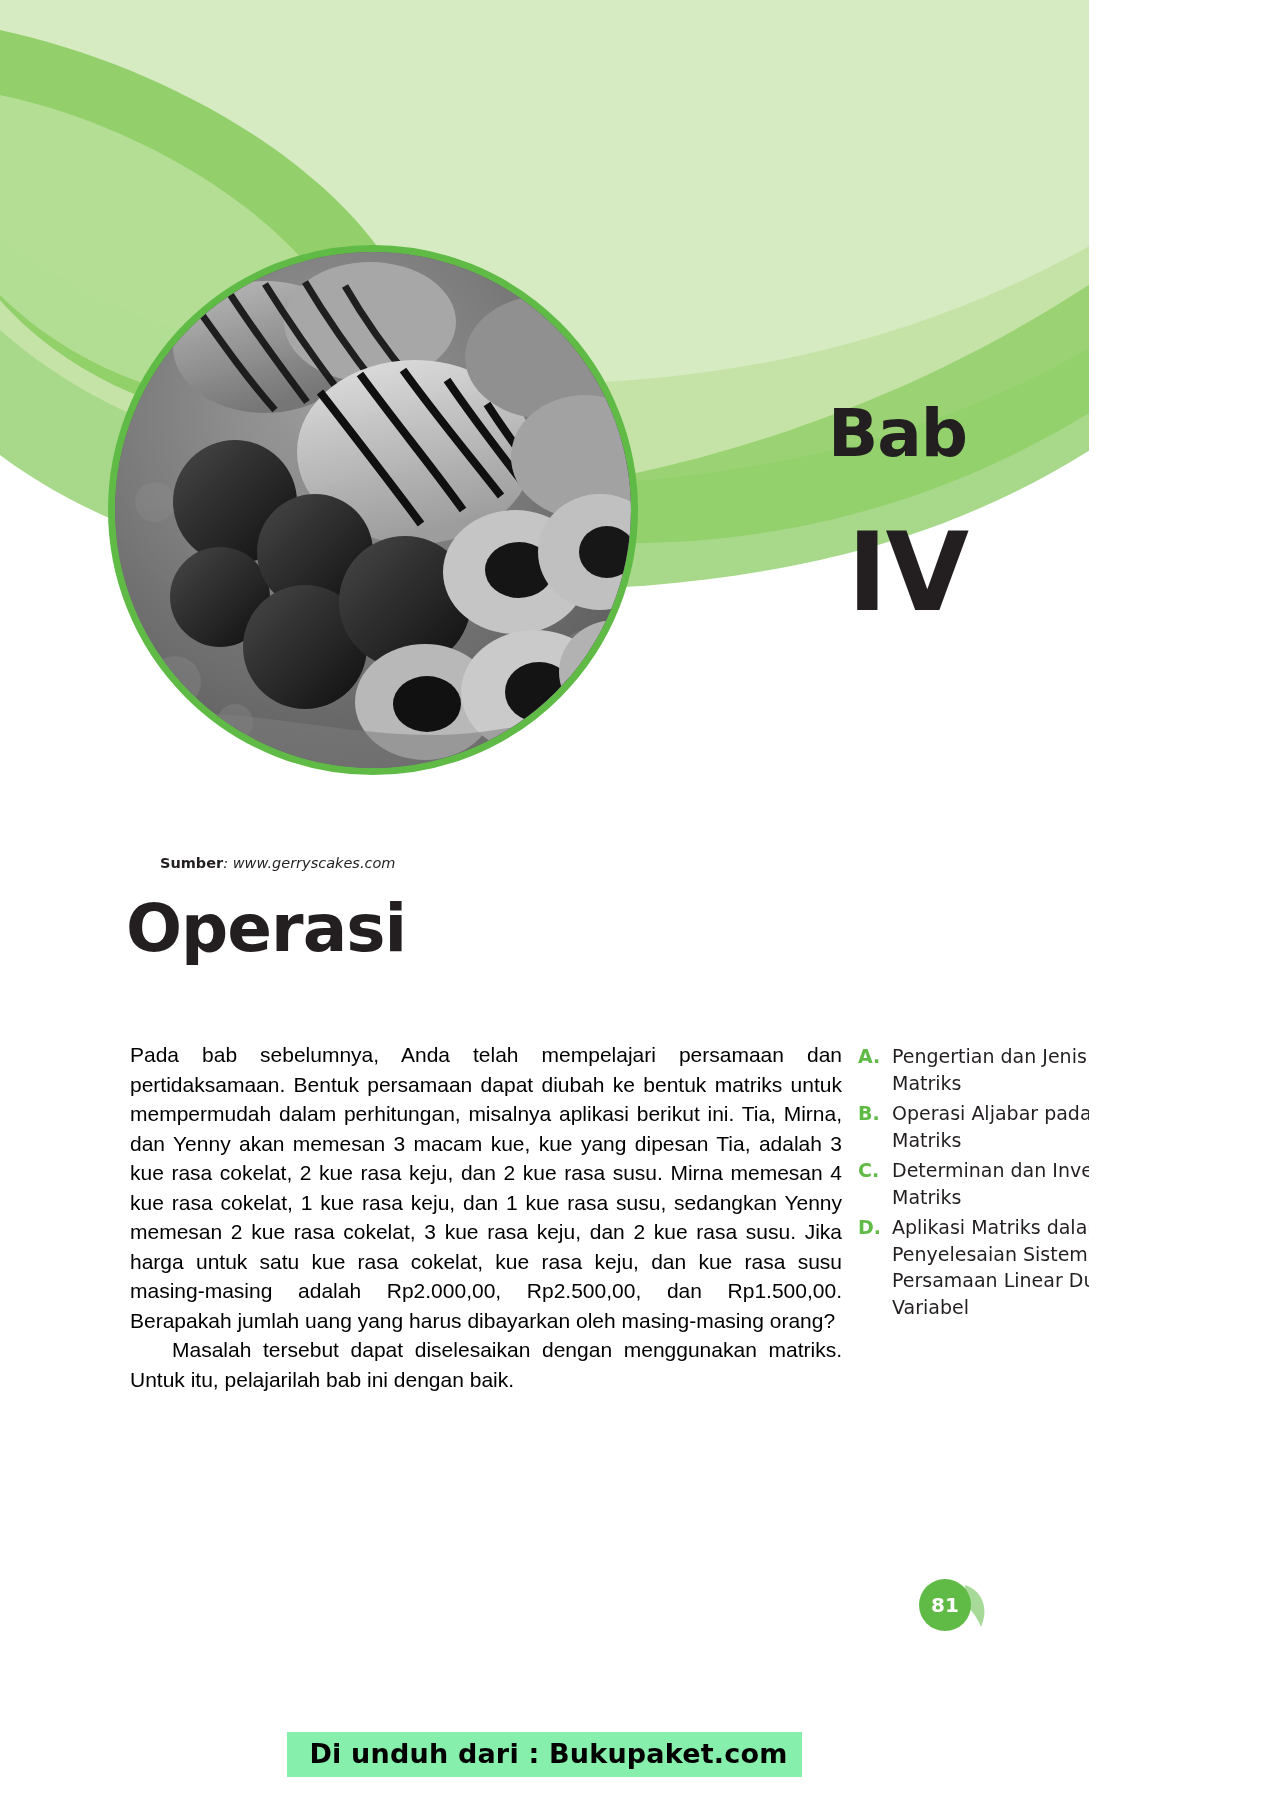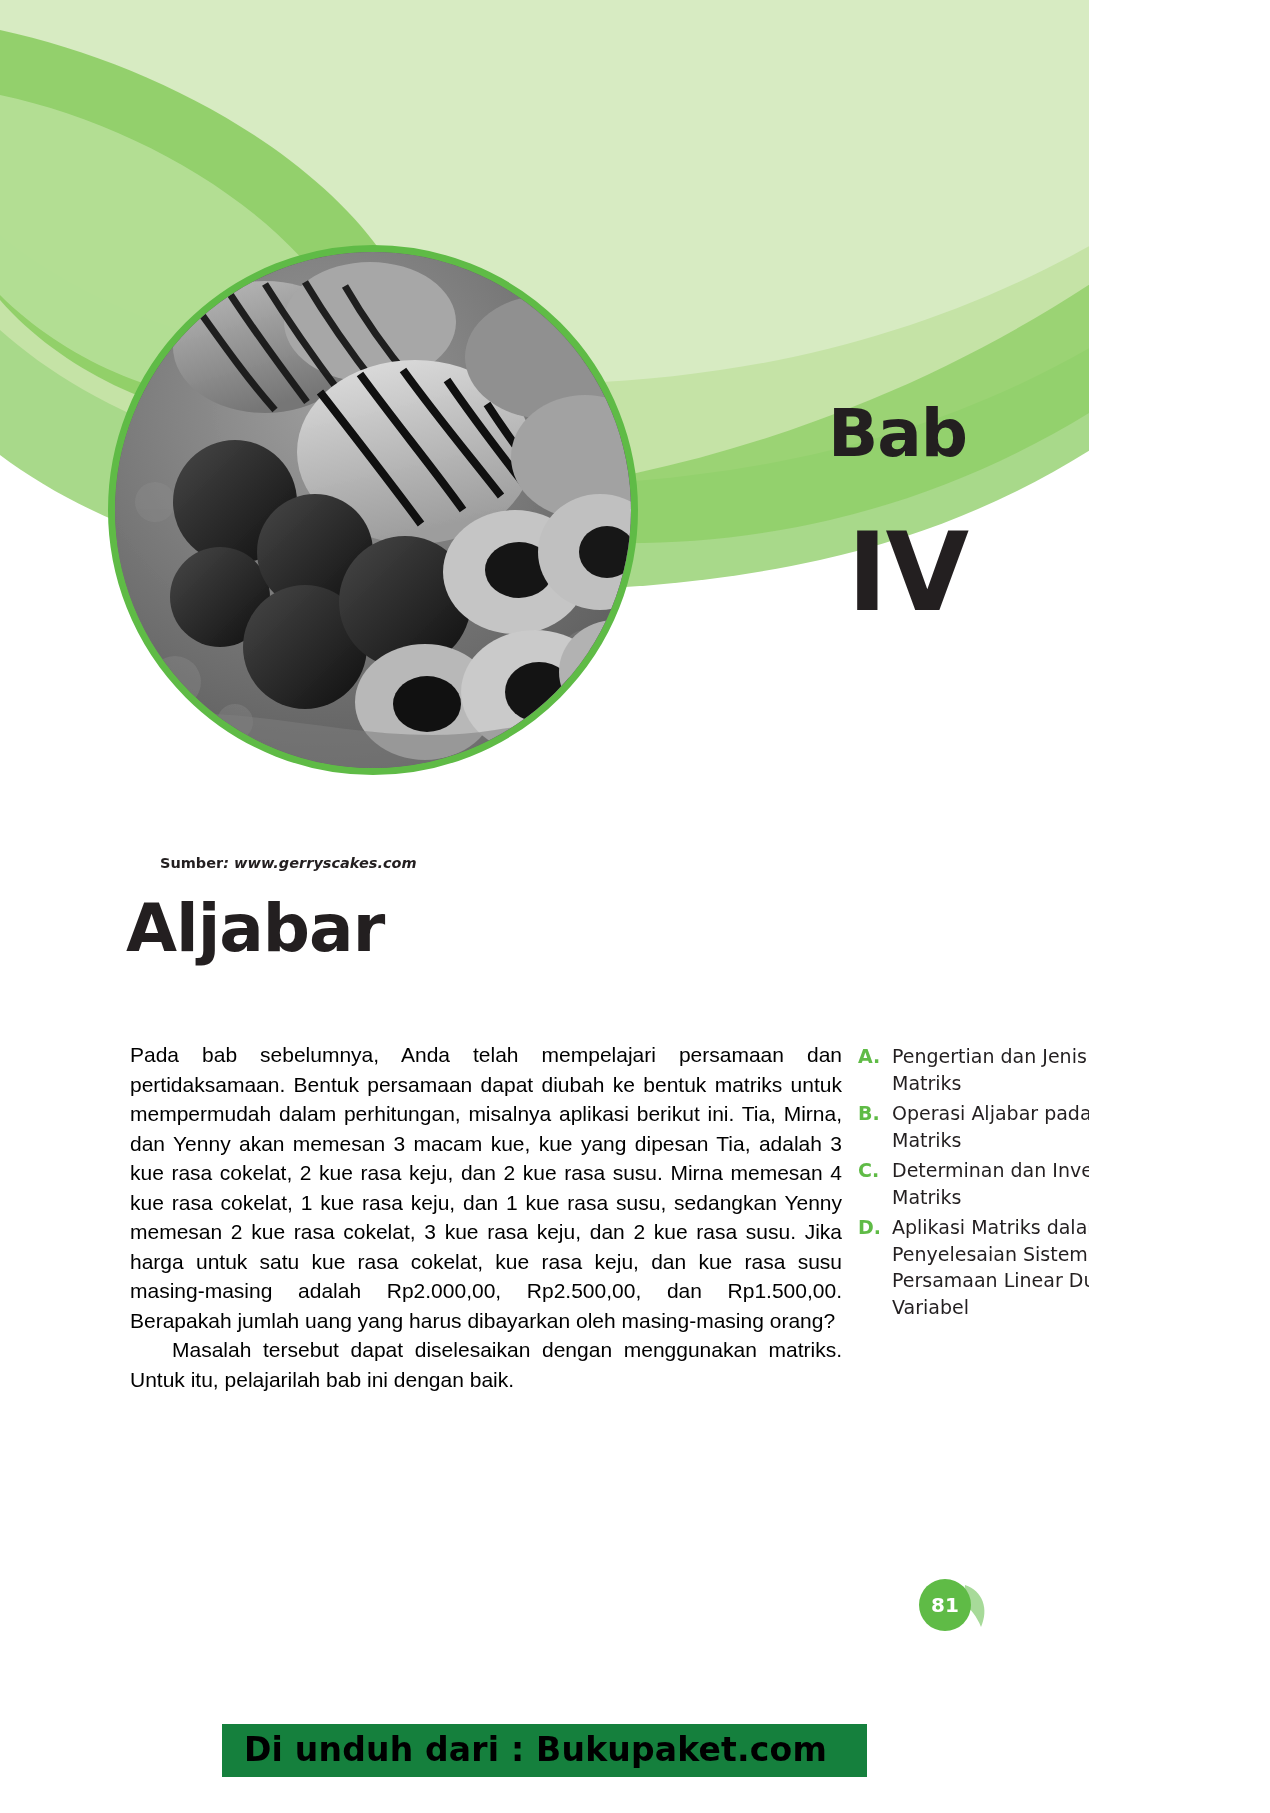--- a/index.html
+++ b/index.html
@@ -79,21 +79,21 @@
   
   .source {
     position: absolute;
     left: 128px;
     top: 855px;
     font-family: "DejaVu Sans", sans-serif;
     font-size: 14.5px;
     color: #231f20;
   }
   .source .lbl { font-weight: bold; margin-left: 32px; }
-  .source .val { font-style: italic; font-weight: bold; }
+  .source .val { font-style: italic; }
 
   
   .chapter-title {
     position: absolute;
     left: 126px;
     top: 890px;
     font-family: "DejaVu Sans", sans-serif;
     font-weight: bold;
     font-size: 66px;
     color: #231f20;
@@ -168,26 +168,26 @@
   
   .banner {
     position: absolute;
     left: 0;
     right: 0;
     bottom: 36px;
     display: flex;
     justify-content: center;
   }
   .banner-inner {
-    background: #15803d;
+    background: #86efac;
     color: #000000;
     font-family: "DejaVu Sans", sans-serif;
     font-weight: bold;
-    font-size: 33px;
-    padding: 6px 40px 8px 22px;
+    font-size: 27px;
+    padding: 6px 14px 8px 22px;
     letter-spacing: 0.2px;
   }
 </style>
 </head>
 <body>
 
 <div class="page">
 
   <svg class="deco" viewBox="0 0 1270 700" preserveAspectRatio="none">
     <path d="M0,0 L1270,0 L1270,300 C1150,430 1000,520 820,560 C640,600 430,600 240,560 C140,538 60,500 0,455 Z" fill="#a8d98a"></path>
@@ -275,21 +275,21 @@
     </div>
   </div>
 
   <div class="bab-label">Bab</div>
   <div class="bab-number">IV</div>
 
   <div class="source">
     <span class="lbl">Sumber</span><span class="val">: www.gerryscakes.com</span>
   </div>
 
-  <div class="chapter-title">Aljabar</div>
+  <div class="chapter-title">Operasi</div>
 
   <div class="body-col">
     <p>Pada bab sebelumnya, Anda telah mempelajari persamaan dan pertidaksamaan. Bentuk persamaan dapat diubah ke bentuk matriks untuk mempermudah dalam perhitungan, misalnya aplikasi berikut ini. Tia, Mirna, dan Yenny akan memesan 3 macam kue, kue yang dipesan Tia, adalah 3 kue rasa cokelat, 2 kue rasa keju, dan 2 kue rasa susu. Mirna memesan 4 kue rasa cokelat, 1 kue rasa keju, dan 1 kue rasa susu, sedangkan Yenny memesan 2 kue rasa cokelat, 3 kue rasa keju, dan 2 kue rasa susu. Jika harga untuk satu kue rasa cokelat, kue rasa keju, dan kue rasa susu masing-masing adalah Rp2.000,00, Rp2.500,00, dan Rp1.500,00. Berapakah jumlah uang yang harus dibayarkan oleh masing-masing orang?</p>
     <p class="indent">Masalah tersebut dapat diselesaikan dengan menggunakan matriks. Untuk itu, pelajarilah bab ini dengan baik.</p>
   </div>
 
   <div class="toc">
     <div class="toc-item">
       <span class="toc-letter">A.</span>
       <span class="toc-text">Pengertian dan Jenis Matriks</span>

